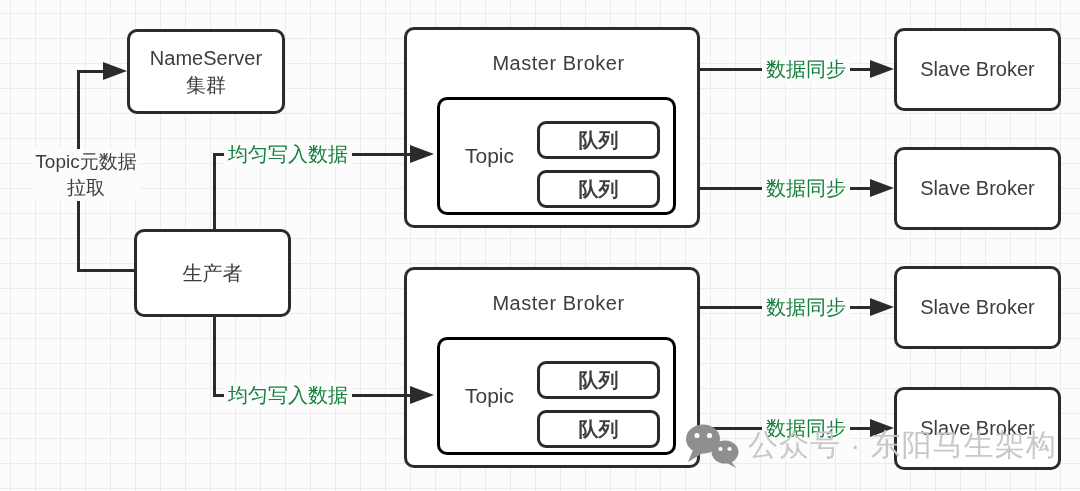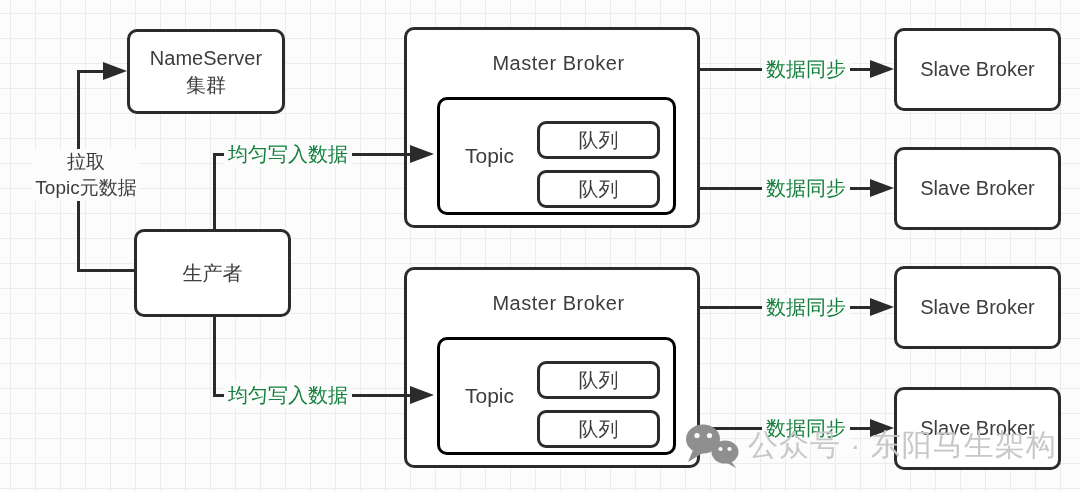--- a/index.html
+++ b/index.html
@@ -21,21 +21,21 @@
   .center{display:flex;align-items:center;justify-content:center;text-align:center;}
   .node-text{font-size:20px;line-height:27px;color:#3d3d3d;}
   .m-title{position:absolute;top:22px;left:0;right:0;text-align:center;font-size:20px;letter-spacing:.5px;margin-left:13px;}
   .topic{
     position:absolute;left:30px;top:67px;width:239px;height:118px;box-sizing:border-box;
     background:#fff;border:3px solid #000000;border-radius:10px;
   }
   .topic-label{position:absolute;left:25px;top:50%;transform:translateY(-50%);font-size:21px;}
   .queue{
     position:absolute;left:97px;width:123px;height:38px;box-sizing:border-box;background:#fff;
-    border:3px solid #2b2b2b;border-radius:9px;font-size:20px;
+    border:3px solid #2b2b2b;border-radius:9px;font-size:20px;font-weight:bold;
   }
   .q0{top:21px}.q1{top:70px}
   .hline,.vline{position:absolute;background:#2b2b2b;z-index:2;}
   .hline{height:3px}.vline{width:3px}
   .arr{
     position:absolute;width:0;height:0;z-index:2;
     border-top:9px solid transparent;border-bottom:9px solid transparent;
     border-left:24px solid #2b2b2b;
   }
   .line-label{
@@ -104,22 +104,22 @@
   </div>
   <div class="box center node-text" style="left:894px;top:387px;width:167px;height:83px;">
     <span>Slave Broker</span>
   </div>
 
   <div class="vline" style="left:77px;top:70px;height:202px;"></div>
   <div class="hline" style="left:77px;top:269px;width:60px;"></div>
   <div class="hline" style="left:77px;top:70px;width:30px;"></div>
   <div class="arr" style="left:103px;top:62px;"></div>
   <div class="pull-label">
+    <div>Topic元数据</div>
     <div>拉取</div>
-    <div>Topic元数据</div>
   </div>
 
   <div class="vline" style="left:213px;top:154px;height:76px;"></div>
   <div class="hline" style="left:213px;top:153px;width:197px;"></div>
   <div class="arr" style="left:410px;top:145px;"></div>
   <div class="line-label cx" style="left:288px;top:141px;">均匀写入数据</div>
 
   <div class="vline" style="left:213px;top:316px;height:81px;"></div>
   <div class="hline" style="left:213px;top:394px;width:197px;"></div>
   <div class="arr" style="left:410px;top:386px;"></div>

